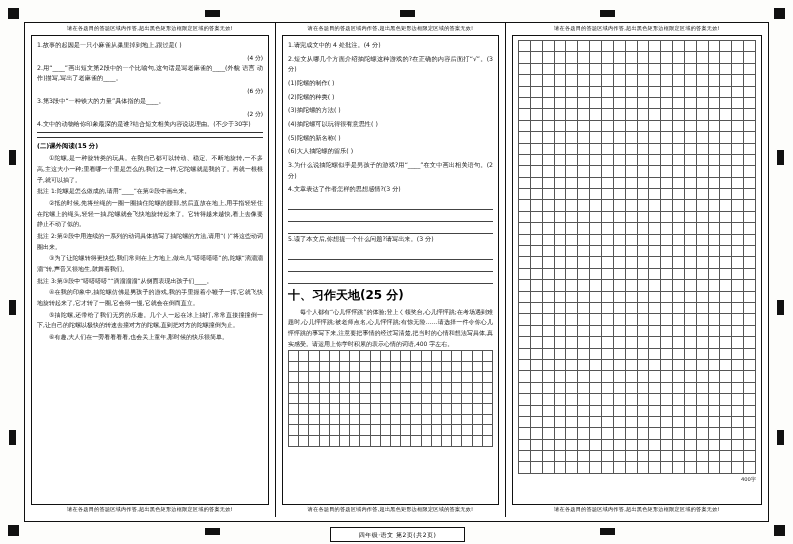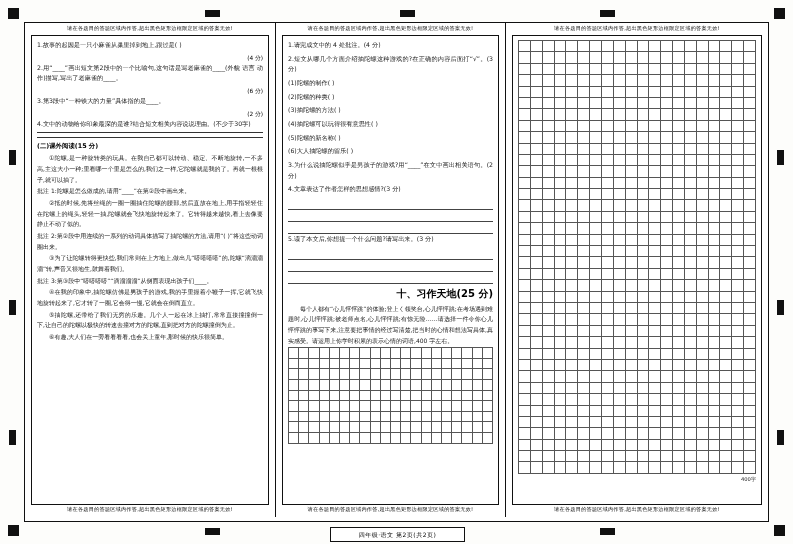--- a/index.html
+++ b/index.html
@@ -107,21 +107,21 @@
   }
   .grid .cell{
     border-right:0.6px solid #555;
     border-bottom:0.6px solid #555;
     height:11.4px;
     box-sizing:border-box;
   }
   .grid-sm .cell{height:10.6px;}
 
   .wr-title{
-    font-size:10px;font-weight:bold;margin:3px 0 3px 0;text-align:right;
+    font-size:12px;font-weight:bold;margin:3px 0 3px 0;
   }
   .count-note{
     font-size:5.2px;text-align:right;color:#222;margin-top:2px;
   }
   .footer-tab{
     position:absolute;
     left:330px;bottom:2px;
     width:135px;height:15px;
     border:1px solid #111;
     box-sizing:border-box;

